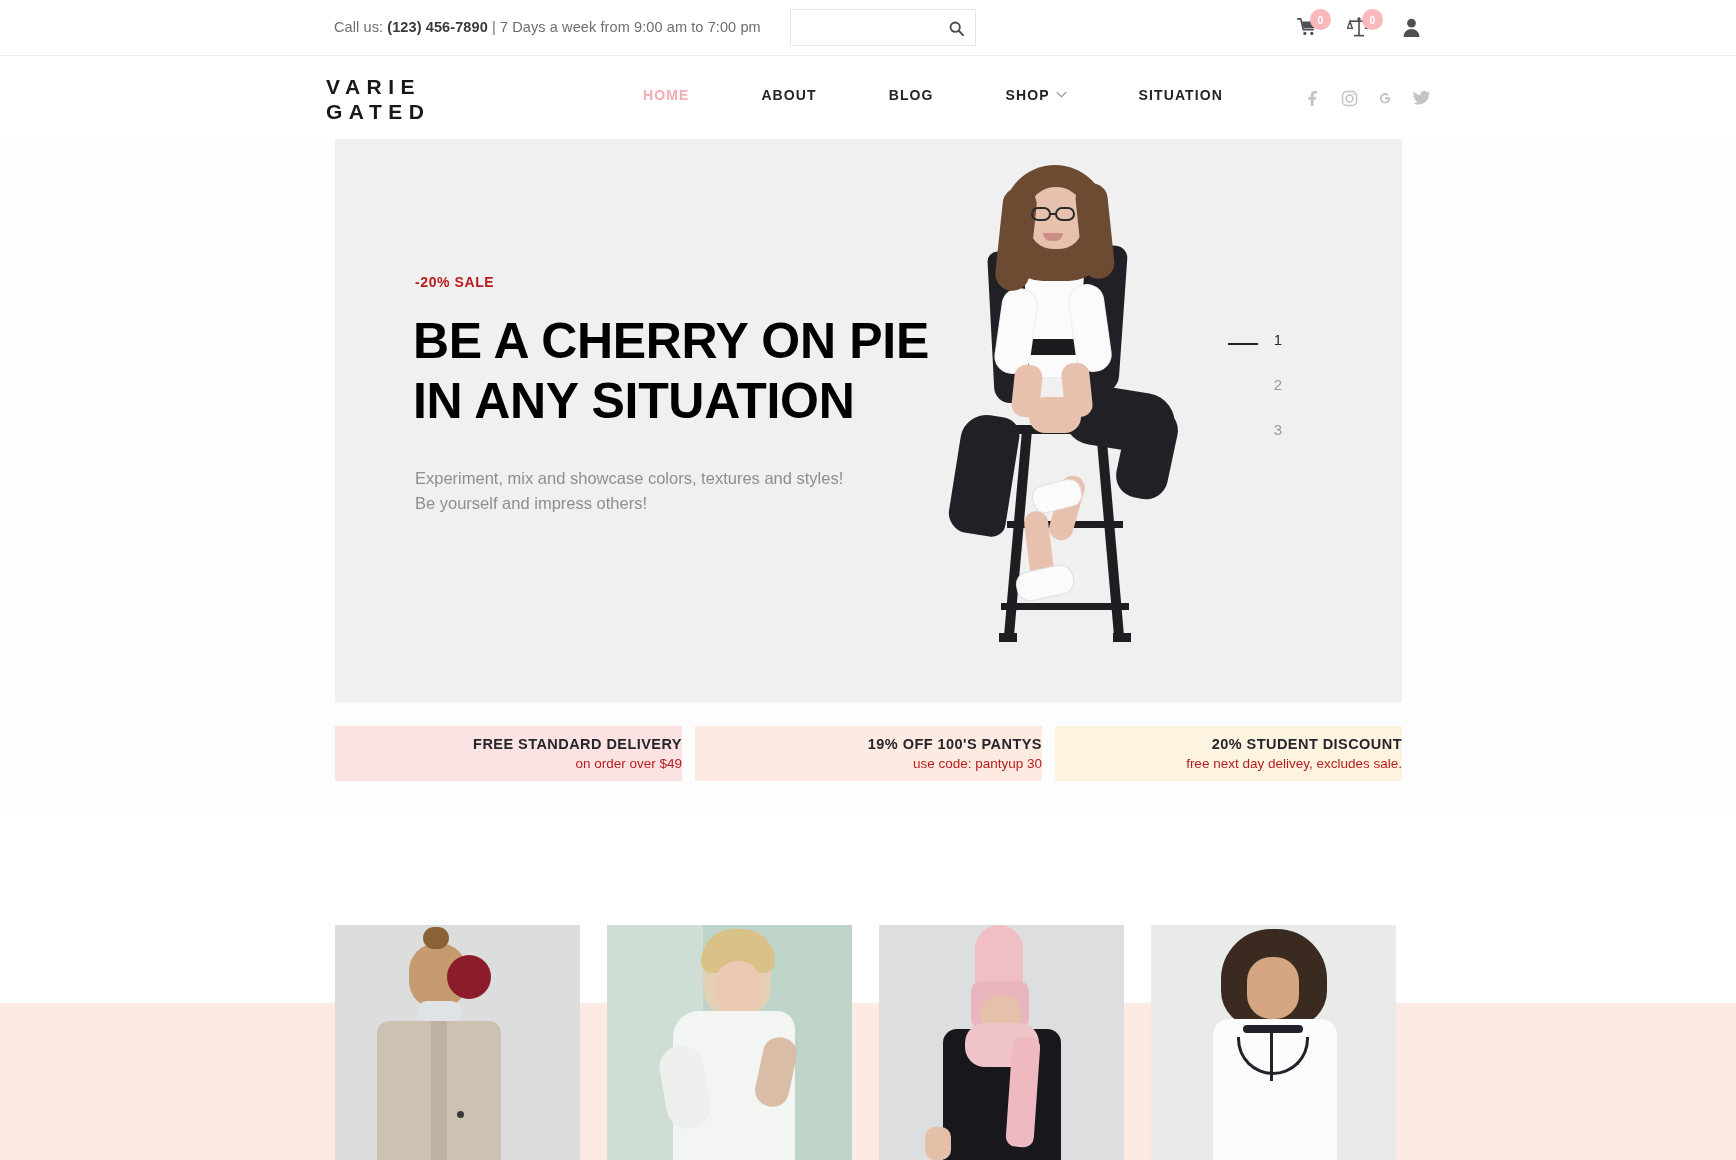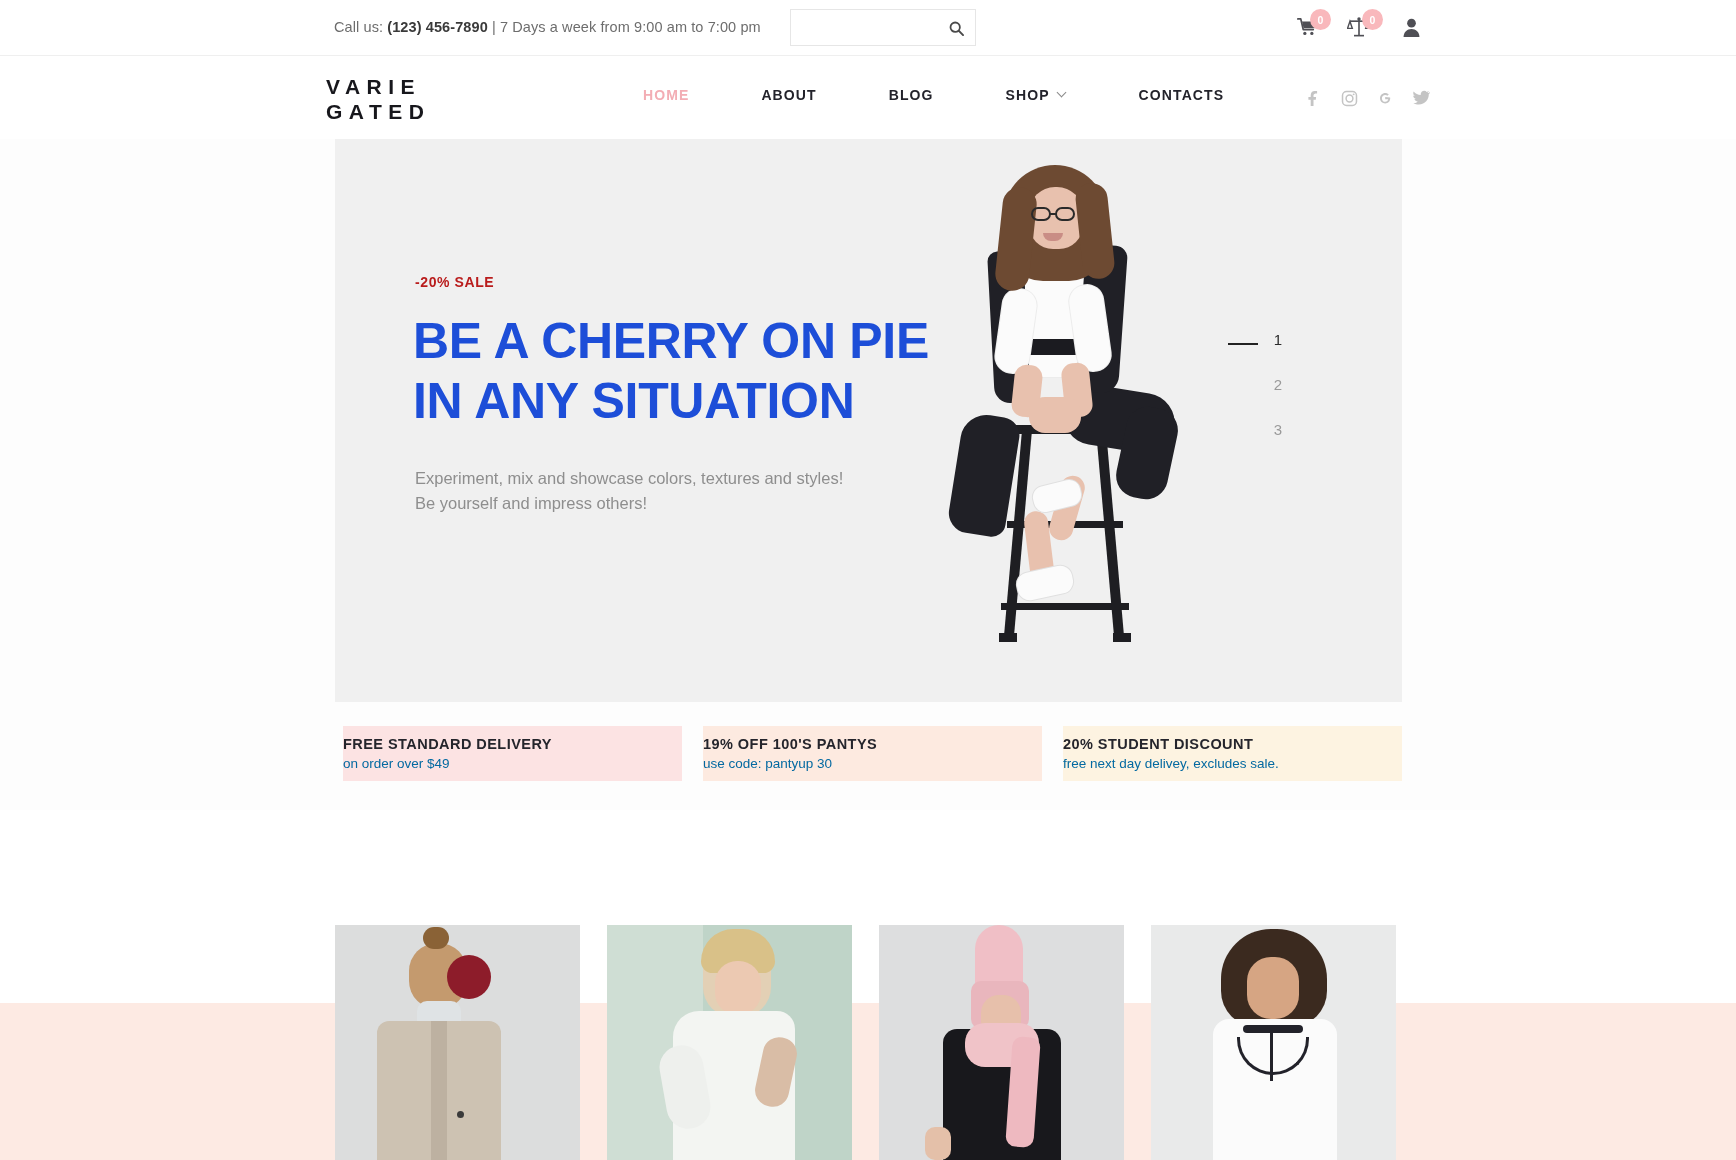--- a/index.html
+++ b/index.html
@@ -78,21 +78,21 @@
     position: absolute; left: 335px; top: 139px; width: 1067px; height: 563px;
     background: #f0f0f0; overflow: hidden;
   }
   .hero-sale {
     position: absolute; left: 80px; top: 135px;
     font-size: 14px; font-weight: 700; color: #b91c1c; letter-spacing: .6px;
   }
   .hero-title {
     position: absolute; left: 78px; top: 172px; width: 620px;
     font-size: 50px; line-height: 60px; font-weight: 700;
-    color: #1d4ed8; letter-spacing: -0.3px;
+    color: #000000; letter-spacing: -0.3px;
   }
   .hero-desc {
     position: absolute; left: 80px; top: 327px; width: 470px;
     font-size: 16.5px; line-height: 25px; color: #8e8e8e;
   }
 
   
   .hero-photo { position: absolute; left: 560px; top: 0; width: 360px; height: 563px; }
   .hp { position: absolute; }
   .stool-leg { background: #1e1e22; }
@@ -108,23 +108,23 @@
     font-size: 15px; color: #9a9a9a; cursor: pointer; padding-right: 2px;
   }
   .pager-item.active { color: #2b2b2b; }
   .pager-item.active::before {
     content: ""; position: absolute; right: 26px; top: 12px;
     width: 30px; height: 2px; background: #222;
   }
 
   
   .banners { position: absolute; left: 335px; top: 726px; width: 1067px; height: 55px; display: flex; gap: 13px; }
-  .banner { flex: 1; display: flex; flex-direction: column; align-items: flex-start; justify-content: center; cursor: pointer; margin-left: 8px; }
+  .banner { flex: 1; display: flex; flex-direction: column; align-items: flex-end; justify-content: center; cursor: pointer; }
   .banner-t { font-size: 14.5px; font-weight: 700; color: #25252c; letter-spacing: .45px; }
-  .banner-s { font-size: 13.5px; color: #0369a1; margin-top: 4px; }
+  .banner-s { font-size: 13.5px; color: #b91c1c; margin-top: 4px; }
 
   
   .cat-section-bg { position: absolute; left: 0; top: 810px; width: 1736px; height: 350px; background: #ffffff; }
   .pink-band { position: absolute; left: 0; top: 1003px; width: 1736px; height: 157px; background: #fdeae3; }
   .cat-heading {
     position: absolute; left: 0; top: 860px; width: 1736px; text-align: center;
     font-size: 26px; letter-spacing: 1.6px; color: #25252c; font-weight: 400;
   }
   .cards { position: absolute; left: 335px; top: 925px; width: 1067px; height: 235px; display: flex; gap: 27px; }
   .card { width: 245px; height: 235px; overflow: hidden; position: relative; cursor: pointer; }
@@ -198,21 +198,21 @@
         <span>ABOUT</span>
       </div>
       <div class="nav-item">
         <span>BLOG</span>
       </div>
       <div class="nav-item">
         <span>SHOP</span>
         <span class="chev"></span>
       </div>
       <div class="nav-item">
-        <span>CONTACTS</span>
+        <span>SITUATION</span>
       </div>
     </div>
 
     <div class="socials">
       <div class="soc">
         <svg width="18" height="18" viewBox="0 0 18 18">
           <path d="M11.4 4.5h1.7V2.1c-0.3 0-1.3-0.1-2.4-0.1-2.4 0-4 1.5-4 4.2V8H4.4v2.7h2.3V17h2.8v-6.3h2.3L12.1 8H9.5V6.5c0-0.8 0.2-1.5 1.9-2z" fill="#c4c4c4"></path>
         </svg>
       </div>
       <div class="soc">

